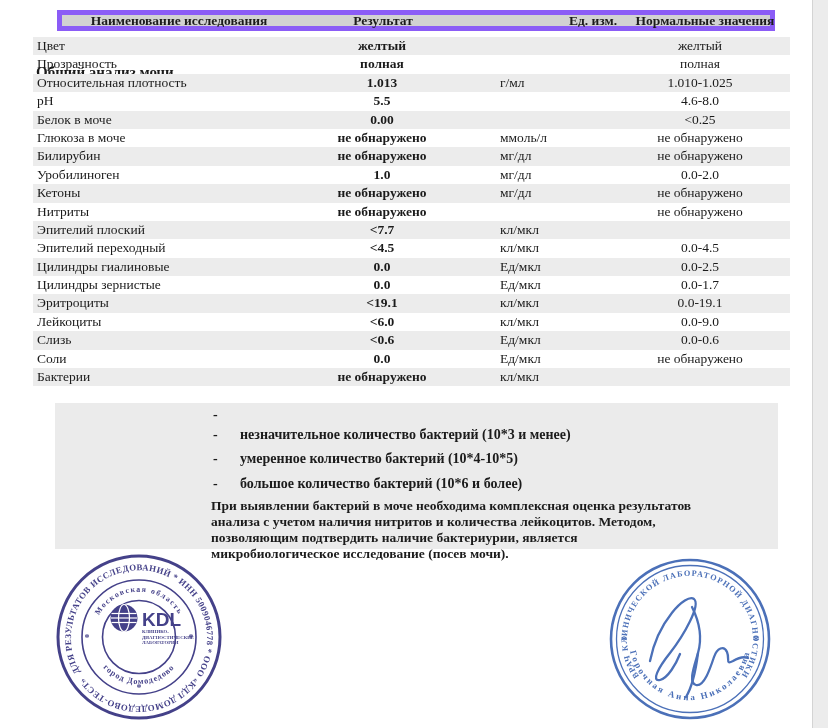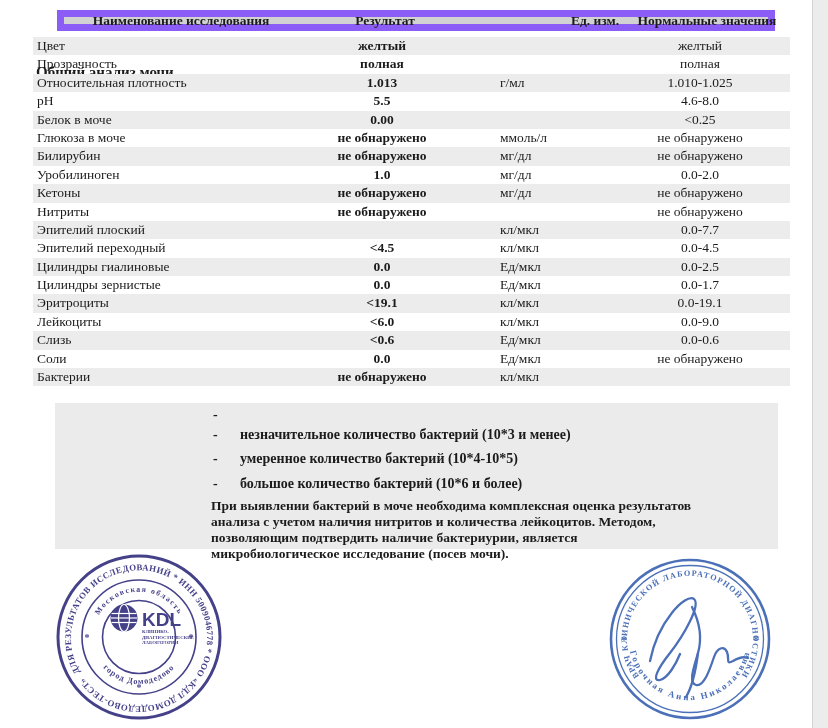--- a/index.html
+++ b/index.html
@@ -6,21 +6,21 @@
   html,body { width:828px; height:728px; background:#ffffff; overflow:hidden;
               font-family:"Liberation Serif","DejaVu Serif",serif; color:#1b1b1b; }
   .page { position:relative; width:828px; height:728px; background:#fff; }
 
   
   .page-edge { position:absolute; left:812px; top:0; width:16px; height:728px;
                background:#ececec; border-left:1px solid #d4d4d4; }
 
   
   .header-box { position:absolute; left:57px; top:10px; width:718px; height:21px;
-                background:#d2d2d2; border:7px solid #8b5cf6; }
+                background:#d2d2d2; border:5px solid #8b5cf6; }
   .header-box span { position:absolute; top:50%; transform:translate(-50%,-50%);
                      font-weight:bold; font-size:13.5px; white-space:nowrap; }
   .h1 { left:117px; } .h2 { left:321px; } .h3 { left:531px; } .h4 { left:643px; }
 
   .section-title { position:absolute; left:36px; top:32px;
                    font-weight:bold; font-size:15px;margin-top:32px; }
 
   
   .tbody { position:absolute; left:33px; top:37px; width:757px; }
   .row { position:relative; height:18.4px; }
@@ -112,22 +112,22 @@
       <span class="cell normal">не обнаружено</span>
     </div>
       <div class="row">
       <span class="cell name">Нитриты</span>
       <span class="cell result">не обнаружено</span>
       <span class="cell unit"></span>
       <span class="cell normal">не обнаружено</span>
     </div>
       <div class="row striped">
       <span class="cell name">Эпителий плоский</span>
-      <span class="cell unit">кл/мкл</span>
-      <span class="cell normal">0.0-7.7</span>
+      <span class="cell result">&lt;7.7</span>
+      <span class="cell unit">кл/мкл</span>
     </div>
       <div class="row">
       <span class="cell name">Эпителий переходный</span>
       <span class="cell result">&lt;4.5</span>
       <span class="cell unit">кл/мкл</span>
       <span class="cell normal">0.0-4.5</span>
     </div>
       <div class="row striped">
       <span class="cell name">Цилиндры гиалиновые</span>
       <span class="cell result">0.0</span>

